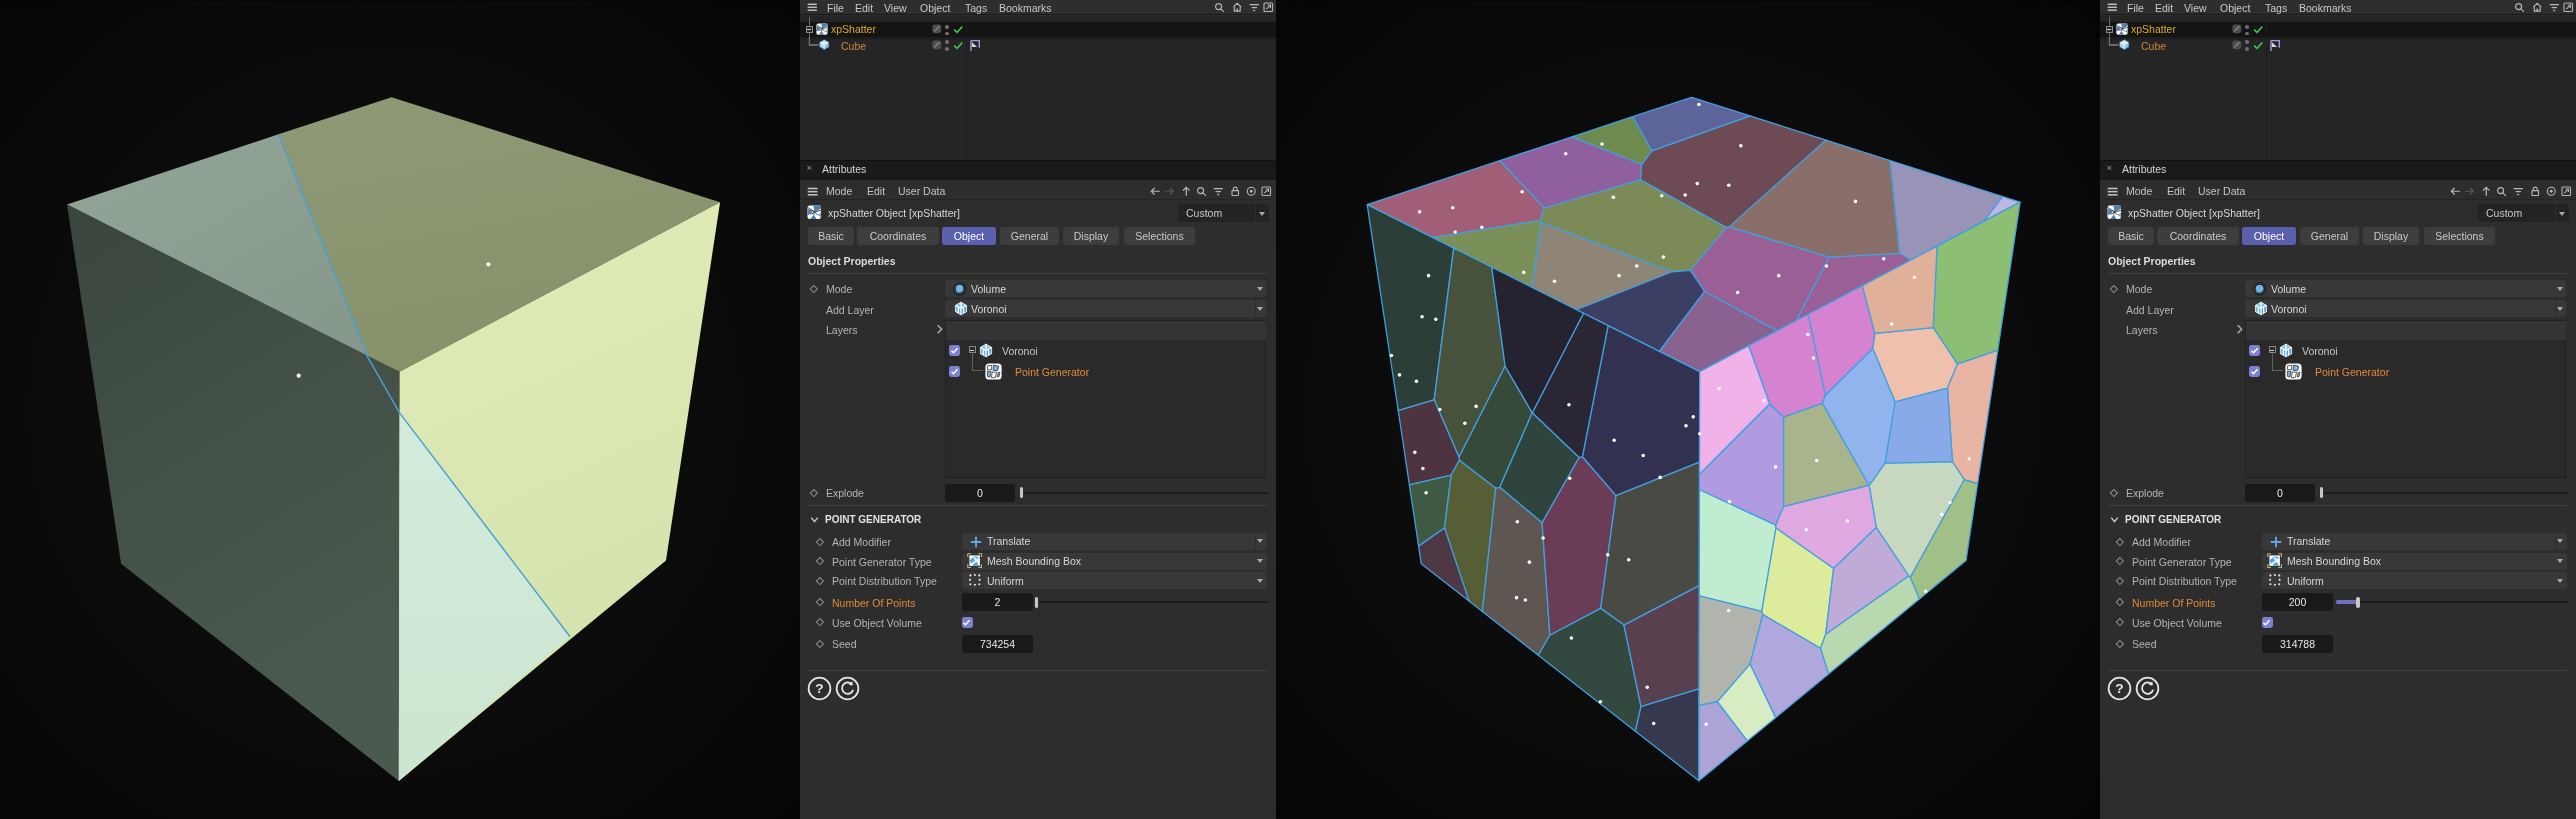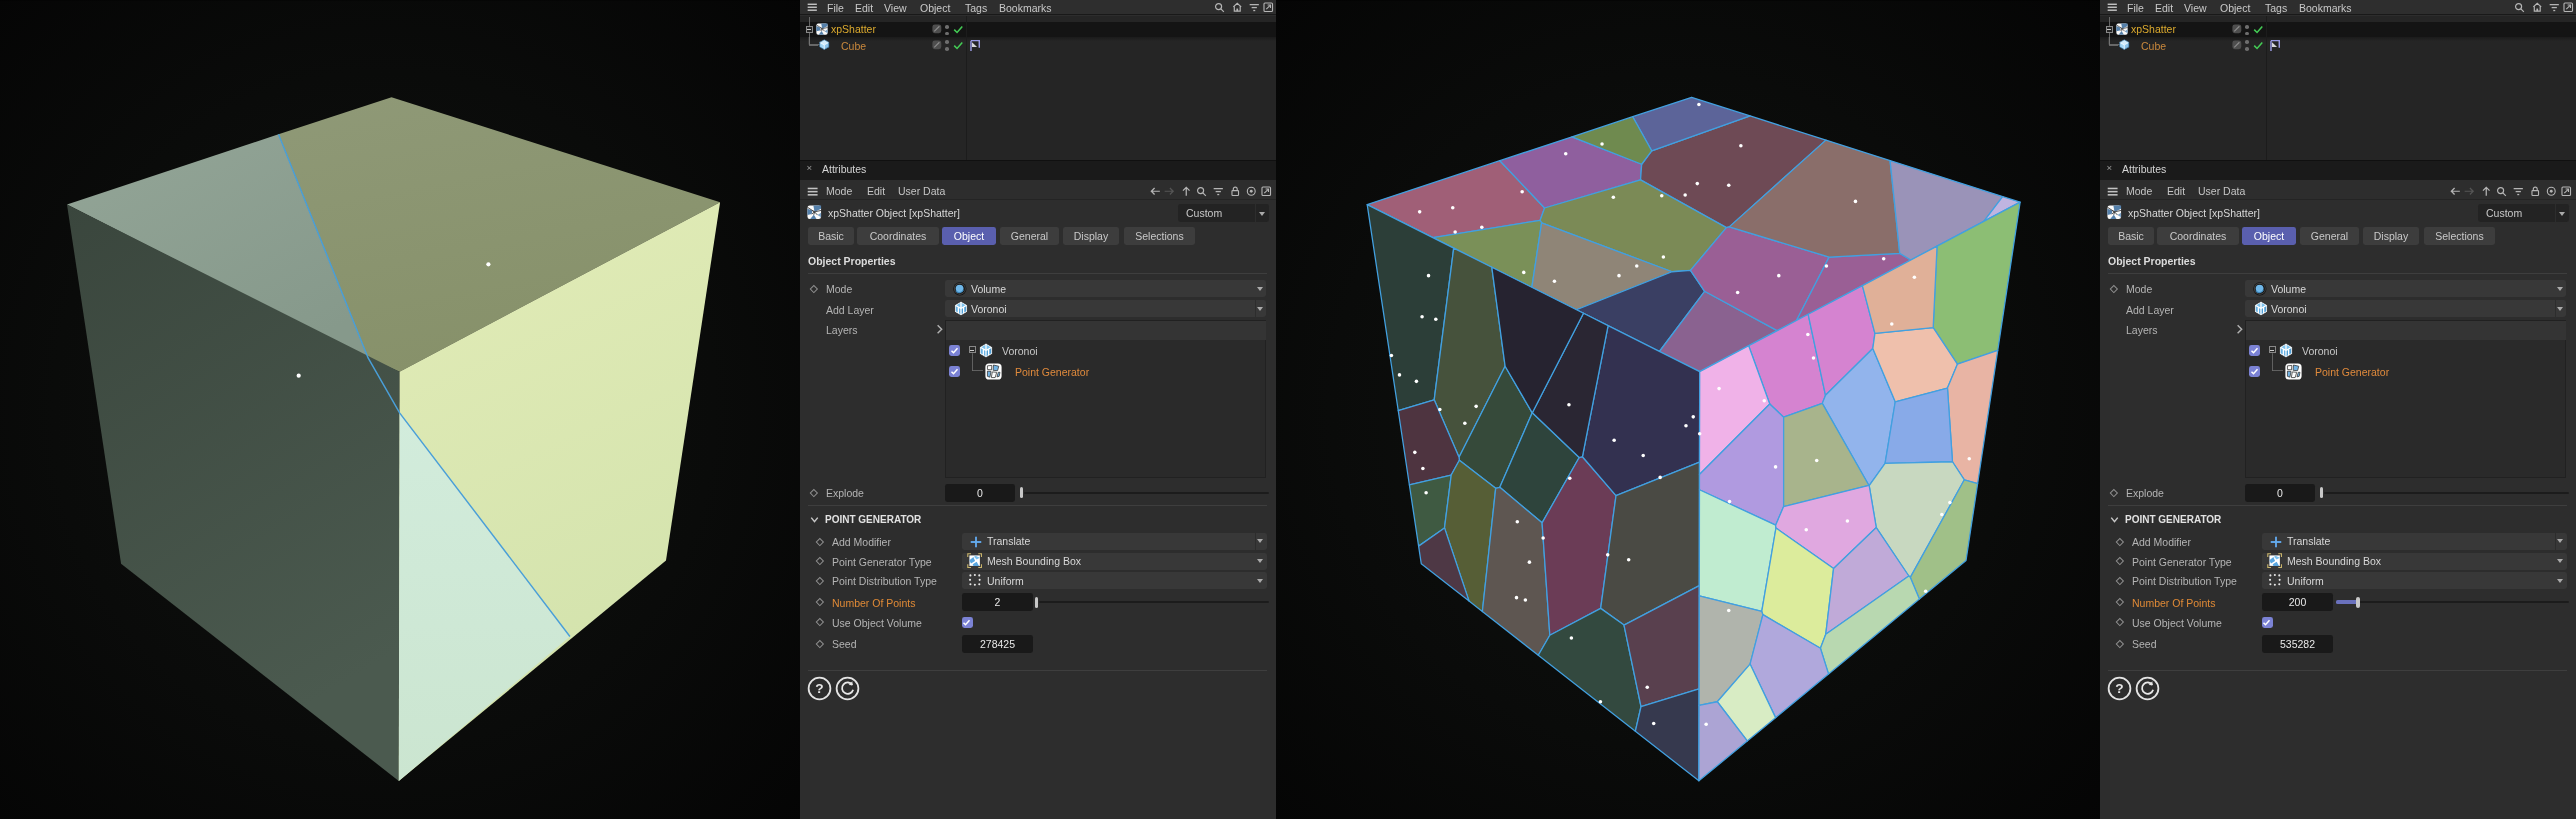--- a/index.html
+++ b/index.html
@@ -462,21 +462,21 @@
 <div style="position:absolute;left:239px;top:601px;width:230px;height:2.4px;background:#1c1c1c;border-radius:1.6px"></div>
 <div style="position:absolute;left:235px;top:597px;width:3.2px;height:11.3px;background:#c8c8c8;border-radius:1.6px"></div>
 <div style="position:absolute;left:17.4px;top:619px;width:5.7px;height:5.7px;border:1px solid #8f8f8f;transform:rotate(45deg)"></div>
 <span style="position:absolute;left:32px;top:617px;font-size:10.5px;color:#b4b4b4">Use Object Volume</span>
 <div style="position:absolute;left:162px;top:617px;width:10.5px;height:10.5px;background:#7b82d4;border-radius:2.4px"></div>
 <svg style="position:absolute;left:162px;top:618px" width="9" height="9" viewBox="0 0 12 12">
       <path d="M2 6.2 L4.7 9 L10 3" fill="none" stroke="#fff" stroke-width="2"></path>
     </svg>
 <div style="position:absolute;left:17.4px;top:641px;width:5.7px;height:5.7px;border:1px solid #8f8f8f;transform:rotate(45deg)"></div>
 <span style="position:absolute;left:32px;top:638px;font-size:10.5px;color:#b4b4b4">Seed</span>
-<div style="position:absolute;left:162px;top:635px;width:71px;height:18px;background:#191919;border-radius:2.4px;text-align:center;line-height:18px;font-size:10.5px;color:#e8e8e8">278425</div>
+<div style="position:absolute;left:162px;top:635px;width:71px;height:18px;background:#191919;border-radius:2.4px;text-align:center;line-height:18px;font-size:10.5px;color:#e8e8e8">734254</div>
 <div style="position:absolute;left:8px;top:670px;width:459px;height:0.8px;background:#3e3e3e"></div>
 <svg style="position:absolute;left:7.3px;top:676px" width="25" height="25" viewBox="0 0 31 31">
       <circle cx="15.5" cy="15.5" r="13.5" fill="none" stroke="#e4e4e4" stroke-width="2.2"></circle>
       <text x="15.5" y="21.5" font-size="17" font-weight="bold" fill="#e8e8e8" text-anchor="middle" font-family="Liberation Sans">?</text>
     </svg>
 <svg style="position:absolute;left:35px;top:676px" width="25" height="25" viewBox="0 0 31 31">
       <circle cx="15.5" cy="15.5" r="13.5" fill="none" stroke="#e4e4e4" stroke-width="2.2"></circle>
       <path d="M21.5 11 A7 7 0 1 0 22.5 17" fill="none" stroke="#e8e8e8" stroke-width="2.2"></path>
       <path d="M21.5 6.5 L21.8 11.5 L17 11.2 Z" fill="#e8e8e8"></path>
     </svg>
@@ -766,21 +766,21 @@
 <div style="position:absolute;left:236px;top:600px;width:22.6px;height:4px;background:#6a71bd;border-radius:1.6px"></div>
 <div style="position:absolute;left:256px;top:597px;width:4px;height:10.5px;background:#c8c8c8;border-radius:2px"></div>
 <div style="position:absolute;left:17.4px;top:619px;width:5.7px;height:5.7px;border:1px solid #8f8f8f;transform:rotate(45deg)"></div>
 <span style="position:absolute;left:32px;top:617px;font-size:10.5px;color:#b4b4b4">Use Object Volume</span>
 <div style="position:absolute;left:162px;top:617px;width:10.5px;height:10.5px;background:#7b82d4;border-radius:2.4px"></div>
 <svg style="position:absolute;left:162px;top:618px" width="9" height="9" viewBox="0 0 12 12">
       <path d="M2 6.2 L4.7 9 L10 3" fill="none" stroke="#fff" stroke-width="2"></path>
     </svg>
 <div style="position:absolute;left:17.4px;top:641px;width:5.7px;height:5.7px;border:1px solid #8f8f8f;transform:rotate(45deg)"></div>
 <span style="position:absolute;left:32px;top:638px;font-size:10.5px;color:#b4b4b4">Seed</span>
-<div style="position:absolute;left:162px;top:635px;width:71px;height:18px;background:#191919;border-radius:2.4px;text-align:center;line-height:18px;font-size:10.5px;color:#e8e8e8">535282</div>
+<div style="position:absolute;left:162px;top:635px;width:71px;height:18px;background:#191919;border-radius:2.4px;text-align:center;line-height:18px;font-size:10.5px;color:#e8e8e8">314788</div>
 <div style="position:absolute;left:8px;top:670px;width:459px;height:0.8px;background:#3e3e3e"></div>
 <svg style="position:absolute;left:7.3px;top:676px" width="25" height="25" viewBox="0 0 31 31">
       <circle cx="15.5" cy="15.5" r="13.5" fill="none" stroke="#e4e4e4" stroke-width="2.2"></circle>
       <text x="15.5" y="21.5" font-size="17" font-weight="bold" fill="#e8e8e8" text-anchor="middle" font-family="Liberation Sans">?</text>
     </svg>
 <svg style="position:absolute;left:35px;top:676px" width="25" height="25" viewBox="0 0 31 31">
       <circle cx="15.5" cy="15.5" r="13.5" fill="none" stroke="#e4e4e4" stroke-width="2.2"></circle>
       <path d="M21.5 11 A7 7 0 1 0 22.5 17" fill="none" stroke="#e8e8e8" stroke-width="2.2"></path>
       <path d="M21.5 6.5 L21.8 11.5 L17 11.2 Z" fill="#e8e8e8"></path>
     </svg>

